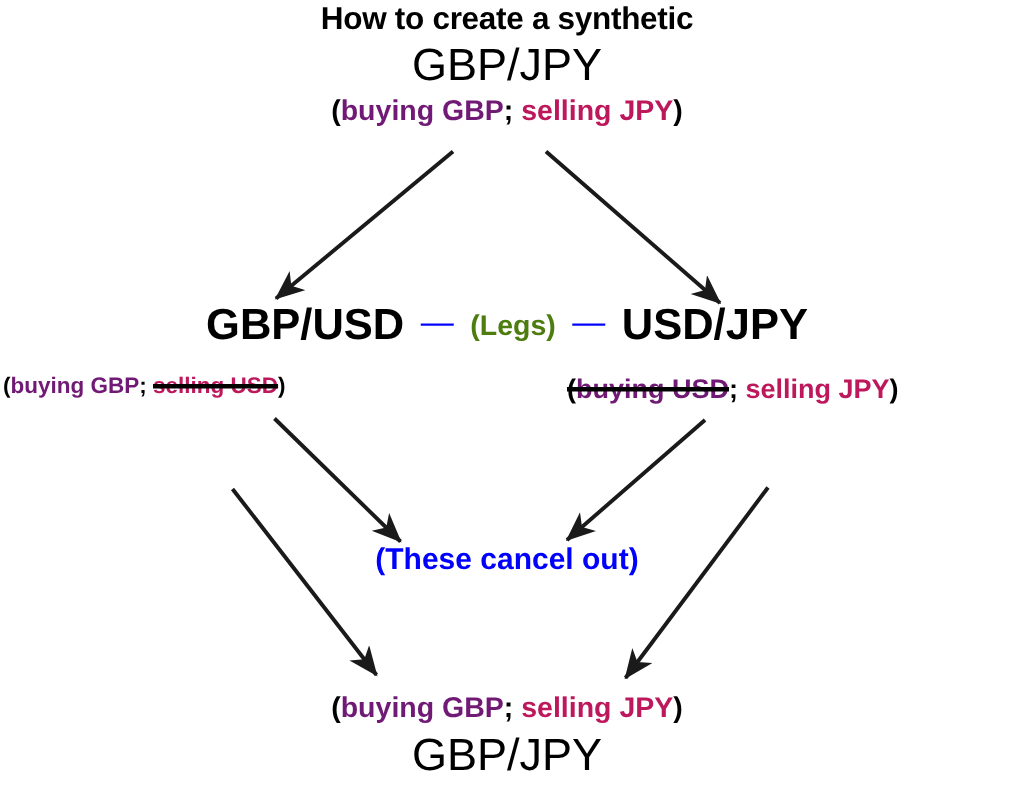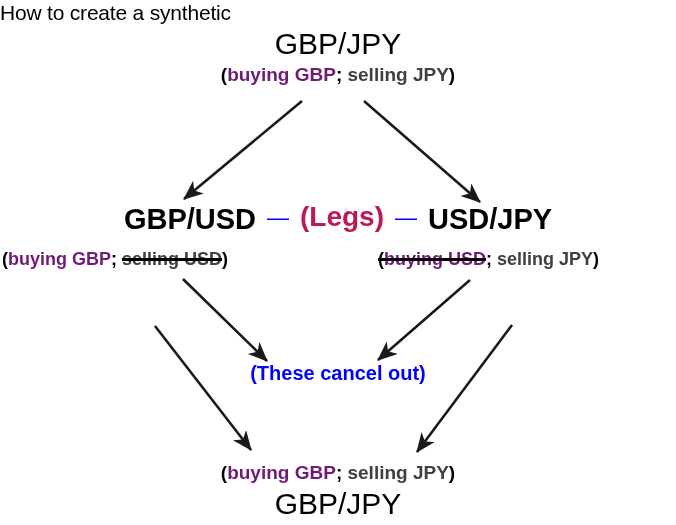--- a/index.html
+++ b/index.html
@@ -28,22 +28,23 @@
   .txt {
     position: absolute;
     white-space: nowrap;
     line-height: 1;
   }
 
   
   .title-line1 {
     left: 0; right: 0;
     top: 2px;
+    text-align: center;
     font-size: 21px;
-    font-weight: normal;
+    font-weight: bold;
     color: #000000;
     letter-spacing: -0.2px;
   }
   .title-pair {
     left: 0; right: 0;
     top: 29px;
     text-align: center;
     font-size: 30px;
     font-weight: normal;
     color: #000000;
@@ -59,37 +60,37 @@
   
   .leg-row {
     left: 0; right: 0;
     top: 203px;
     text-align: center;
     font-size: 29px;
     color: #000000;
   }
   .leg-row .pair { font-weight: bold; }
   .leg-row .legs {
-    color: #be185d;
-    font-size: 28px;
+    color: #4d7c0f;
+    font-size: 19px;
     font-weight: bold;
     vertical-align: 3px;
   }
   .leg-row .dash {
     color: #0000ff;
     font-size: 22px;
     vertical-align: 4px;
     letter-spacing: 0;
   }
   .spacer-sm { display: inline-block; width: 11px; }
 
   .legend-left {
     left: 2px;
     top: 250px;
-    font-size: 18px;
+    font-size: 15px;
     font-weight: bold;
   }
   .legend-right {
     left: 378px;
     top: 250px;
     font-size: 18px;
     font-weight: bold;
   }
 
   
@@ -113,21 +114,21 @@
   .bottom-pair {
     left: 0; right: 0;
     top: 489px;
     text-align: center;
     font-size: 30px;
     color: #000000;
   }
 
   
   .buy  { color: #701a75; }
-  .sell { color: #404040; margin-top: 30px; }
+  .sell { color: #be185d; margin-top: 30px; }
   .neutral { color: #000000; }
   .struck {
     position: relative;
     text-decoration: line-through;
     text-decoration-color: #000000;
     text-decoration-thickness: 2.5px;
   }
 </style>
 </head>
 <body>

